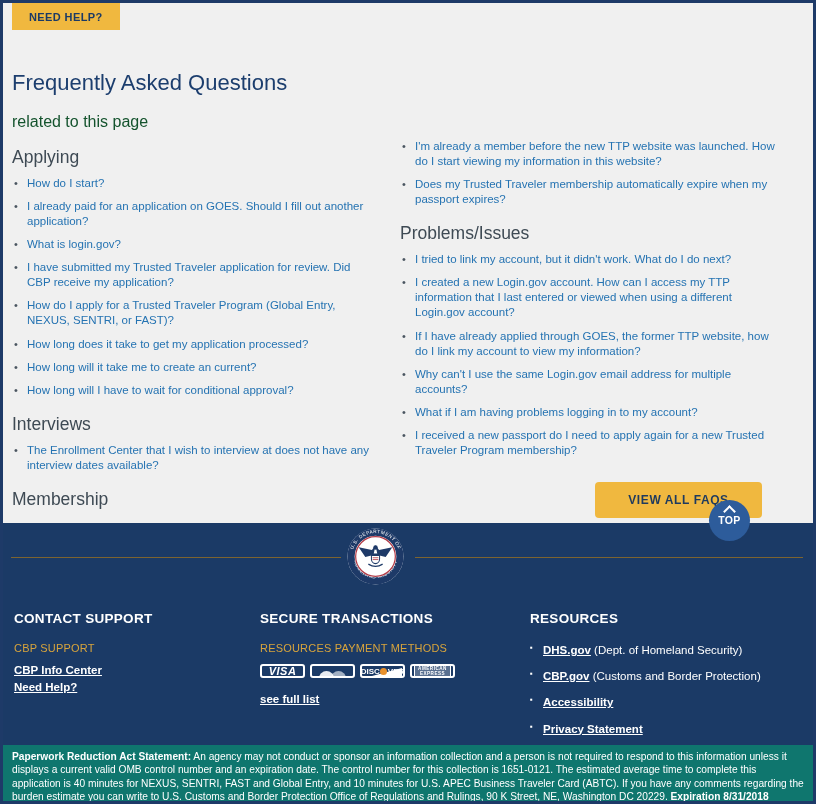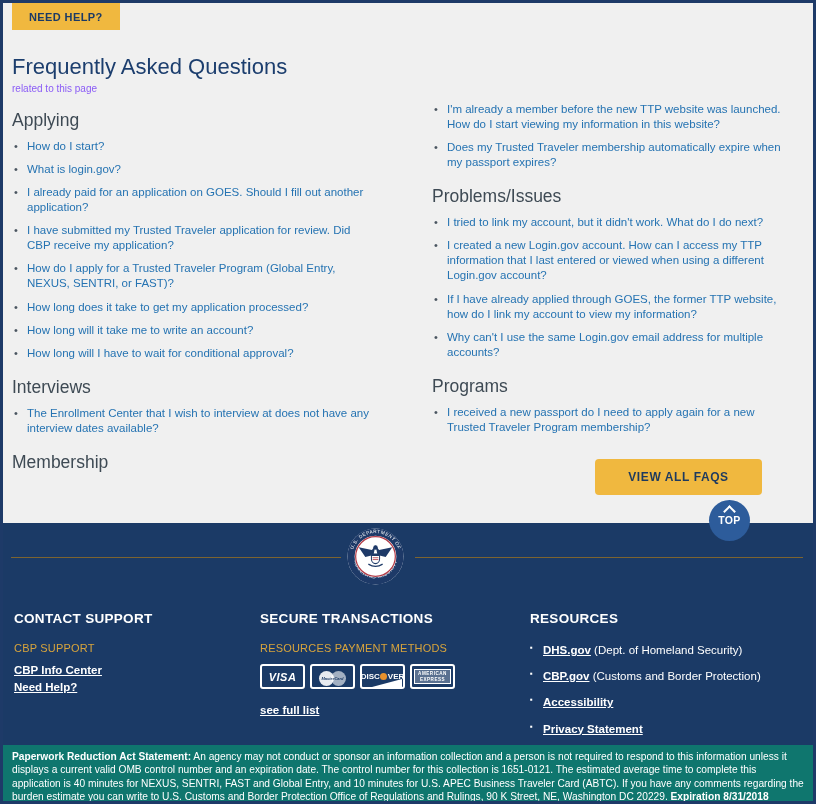--- a/index.html
+++ b/index.html
@@ -12,23 +12,23 @@
     position:relative; overflow:hidden;
   }
   
   .content { height:520px; position:relative; padding:0 9px; }
   .need-help {
     display:inline-block; margin-left:0; padding:8px 17px 7px;
     background:#f0b83f; color:#1b3a66;
     font-size:11px; font-weight:bold; letter-spacing:.4px;
     text-decoration:none; cursor:pointer;
   }
-  h1.page-title { margin-top:24px; font-size:22px; font-weight:400; color:#1c3e6e; }
-  .subtitle { margin-top:3px; font-size:10px; color:#8b5cf6; }
-  .cols { display:flex; margin-top:0;gap:32px; }
+  h1.page-title { margin-top:40px; font-size:22px; font-weight:400; color:#1c3e6e; }
+  .subtitle { margin-top:17px; font-size:16px; color:#14532d; }
+  .cols { display:flex; margin-top:0; }
   .col.left  { width:365px; }
   .col.right { flex:1; margin-left:23px; padding-right:22px; }
   h2.section-h {
     margin:16px 0 8px; font-size:17.5px; font-weight:400;
     color:#3e4a54; line-height:1.2;
   }
   h2.section-h:empty { display:none; }
   .col.right .faq-section:first-child ul.questions { margin-top:8px; }
   ul.questions { list-style:none; }
   ul.questions li {
@@ -73,21 +73,21 @@
   .fcol h3 { color:#fff; font-size:13.5px; font-weight:bold; letter-spacing:.3px; margin-bottom:16px; }
   .fcol h4 { color:#d8a43c; font-size:11px; font-weight:normal; letter-spacing:.2px; margin-bottom:10px; }
   .fcol.c1 h4 { margin-bottom:8px; }
   a.flink {
     display:inline-block; color:#fff; font-size:11.5px; font-weight:bold;
     text-decoration:underline; line-height:1.45; cursor:pointer;
   }
   .fcol.c1 a.flink { display:block; }
   .cards { display:flex; gap:5px; margin-bottom:11px; }
   .card {
-    width:45px; height:25px; border:2px solid #fff; border-radius:3px;
+    width:45px; height:14px; border:2px solid #fff; border-radius:3px;
     position:relative; display:flex; align-items:center; justify-content:center;
     overflow:hidden; color:#fff;
   }
   .visa-t { font-style:italic; font-weight:bold; font-size:11px; letter-spacing:.5px; }
   .mc-c1,.mc-c2 { position:absolute; top:5px; width:15px; height:15px; border-radius:50%; }
   .mc-c1 { left:7px;  background:rgba(255,255,255,.9); }
   .mc-c2 { right:7px; background:rgba(255,255,255,.6); }
   .mc-t {
     position:absolute; width:100%; text-align:center; top:10px;
     font-size:4px; font-weight:bold; font-style:italic; color:#1b3a66; z-index:1;
@@ -127,31 +127,31 @@
 
     <div class="cols">
       <div class="col left">
 
           <section class="faq-section">
             <h2 class="section-h">Applying</h2>
             <ul class="questions">
 
                 <li><a href="#" class="q">How do I start?</a></li>
 
+                <li><a href="#" class="q">I already paid for an application on GOES. Should I fill out another application?</a></li>
+
                 <li><a href="#" class="q">What is login.gov?</a></li>
 
-                <li><a href="#" class="q">I already paid for an application on GOES. Should I fill out another application?</a></li>
-
                 <li><a href="#" class="q">I have submitted my Trusted Traveler application for review. Did CBP receive my application?</a></li>
 
                 <li><a href="#" class="q">How do I apply for a Trusted Traveler Program (Global Entry, NEXUS, SENTRI, or FAST)?</a></li>
 
                 <li><a href="#" class="q">How long does it take to get my application processed?</a></li>
 
-                <li><a href="#" class="q">How long will it take me to write an account?</a></li>
+                <li><a href="#" class="q">How long will it take me to create an current?</a></li>
 
                 <li><a href="#" class="q">How long will I have to wait for conditional approval?</a></li>
 
             </ul>
           </section>
 
           <section class="faq-section">
             <h2 class="section-h">Interviews</h2>
             <ul class="questions">
 
@@ -187,26 +187,26 @@
             <ul class="questions">
 
                 <li><a href="#" class="q">I tried to link my account, but it didn't work. What do I do next?</a></li>
 
                 <li><a href="#" class="q">I created a new Login.gov account. How can I access my TTP information that I last entered or viewed when using a different Login.gov account?</a></li>
 
                 <li><a href="#" class="q">If I have already applied through GOES, the former TTP website, how do I link my account to view my information?</a></li>
 
                 <li><a href="#" class="q">Why can't I use the same Login.gov email address for multiple accounts?</a></li>
 
-
-            </ul>
-          </section>
-
-          <section class="faq-section">
-            <h2 class="section-h">Programs</h2>
+                <li><a href="#" class="q">What if I am having problems logging in to my account?</a></li>
+
+            </ul>
+          </section>
+
+          <section class="faq-section">
             <ul class="questions">
 
                 <li><a href="#" class="q">I received a new passport do I need to apply again for a new Trusted Traveler Program membership?</a></li>
 
             </ul>
           </section>
 
         <button class="view-all">VIEW ALL FAQS</button>
       </div>
     </div>

